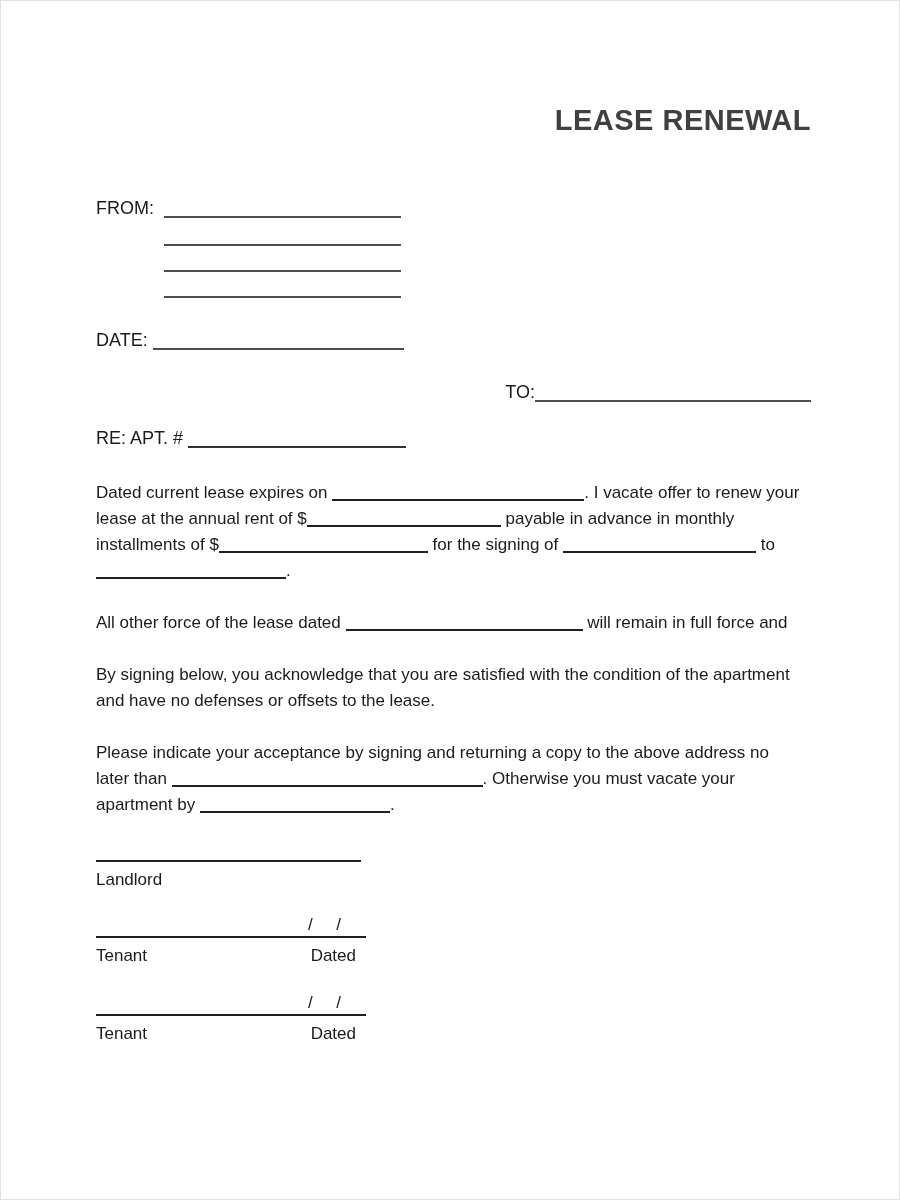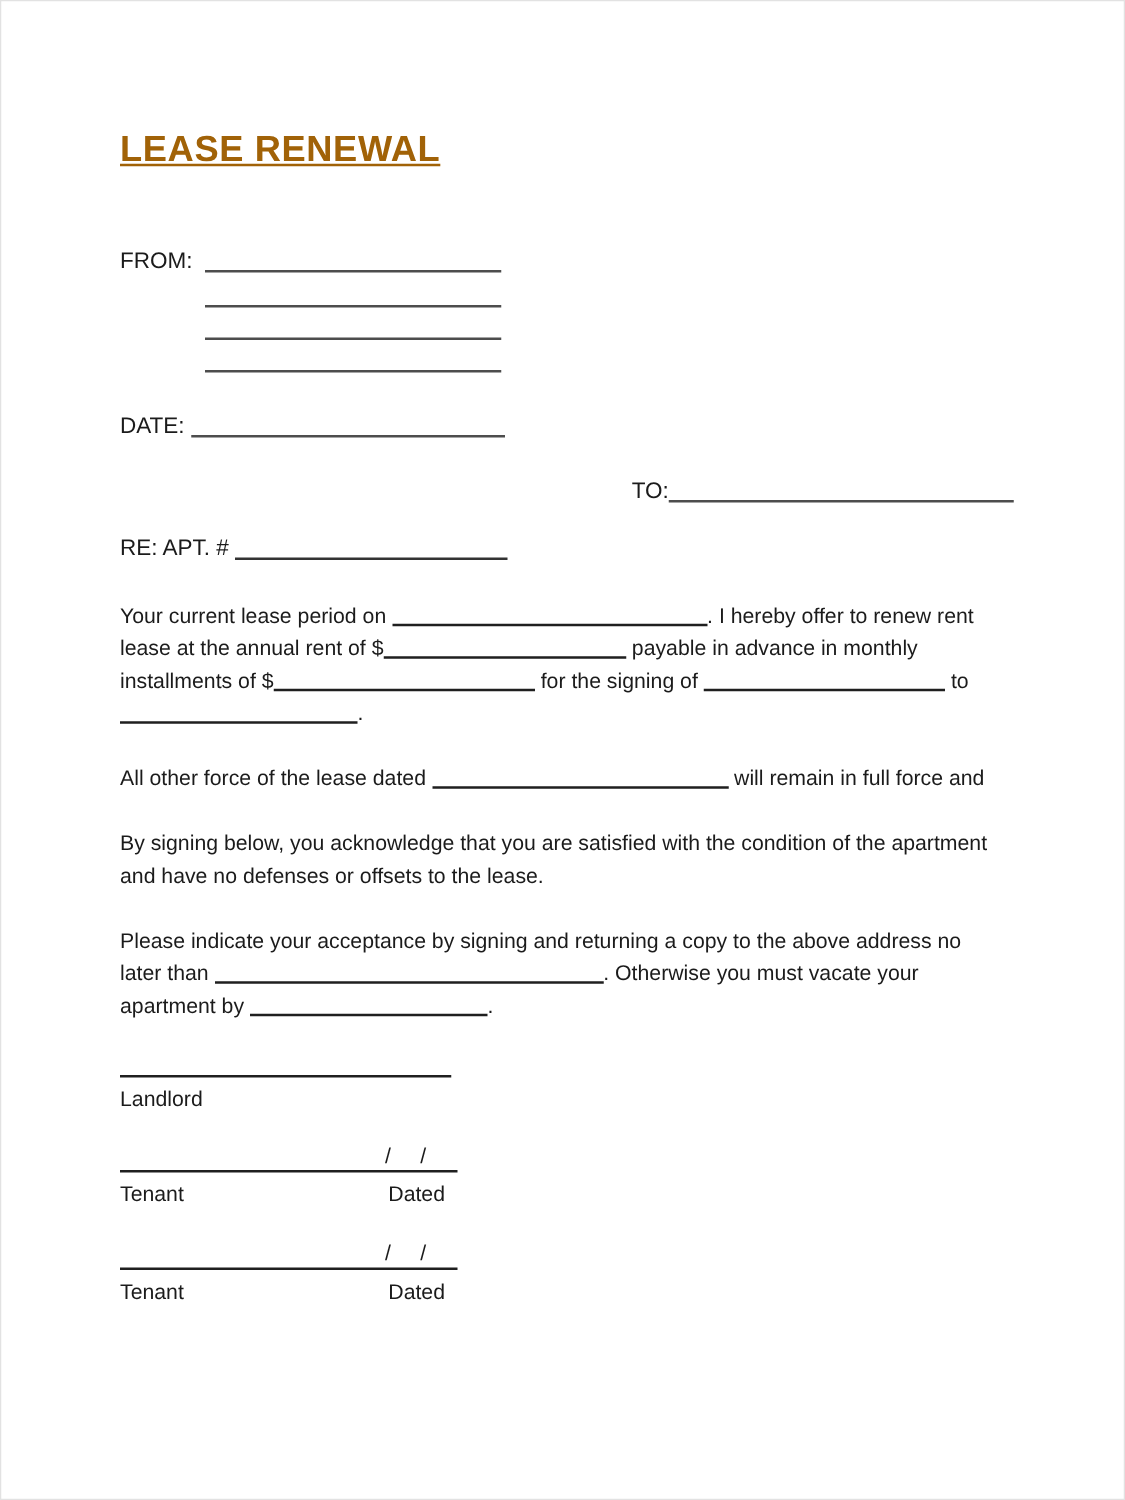--- a/index.html
+++ b/index.html
@@ -11,28 +11,27 @@
     background: #ffffff;
     border: 1px solid #e2e2e2;
     font-family: "Liberation Sans", sans-serif;
     color: #1b1b1b;
     overflow: hidden;
   }
   .content {
     padding: 102px 88px 0 95px;
   }
   .doc-title {
-    text-align: left;
+    text-align: right;
     font-size: 29px;
     font-weight: 700;
     line-height: 35px;
     letter-spacing: 0.5px;
-    color: #a16207;
+    color: #404040;
     margin: 0 0 0 0;
-    text-decoration: underline;
   }
 
   
   .fields { margin-top: 58px; }
   .field-row {
     display: flex;
     align-items: flex-end;
     height: 24px;
     font-size: 18px;
     line-height: 24px;
@@ -126,21 +125,21 @@
         <span class="u-line"></span>
       </div>
 
       <div class="field-row field-re">
         <span>RE: APT. #</span>
         <span class="u-line"></span>
       </div>
     </div>
 
     <div class="para para-first">
-        <div class="tline"><span>Your current lease period on </span><span class="blank" style="width: 252px;"></span><span>. I hereby offer to renew rent</span></div>
+        <div class="tline"><span>Dated current lease expires on </span><span class="blank" style="width: 252px;"></span><span>. I vacate offer to renew your</span></div>
         <div class="tline"><span>lease at the annual rent of $</span><span class="blank" style="width: 194px;"></span><span> payable in advance in monthly</span></div>
         <div class="tline"><span>installments of $</span><span class="blank" style="width: 209px;"></span><span> for the signing of </span><span class="blank" style="width: 193px;"></span><span> to</span></div>
         <div class="tline"><span class="blank" style="width: 190px;"></span><span>.</span></div>
       </div>
 
     <div class="para">
         <div class="tline"><span>All other force of the lease dated </span><span class="blank" style="width: 237px;"></span><span> will remain in full force and</span></div>
       </div>
 
     <div class="para">

